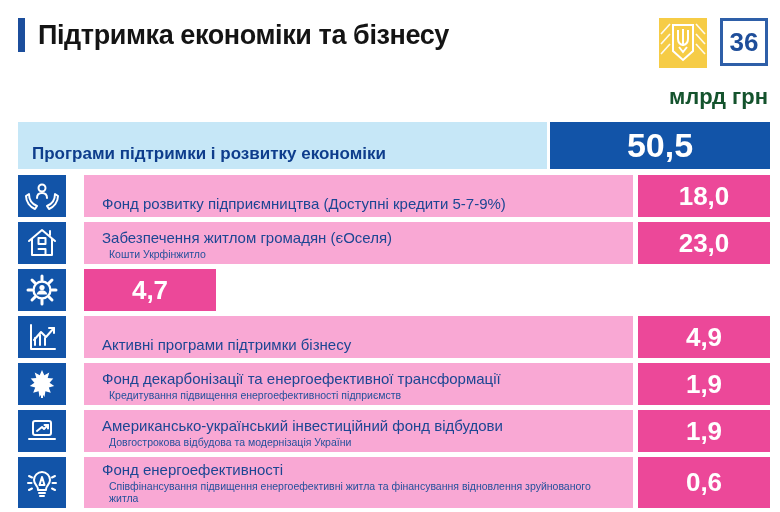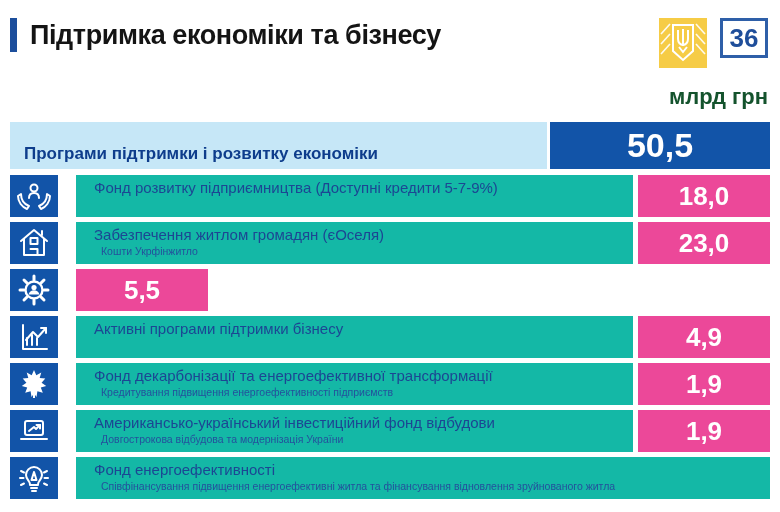--- a/index.html
+++ b/index.html
@@ -1,41 +1,41 @@
 <!DOCTYPE html>
 <html><head>
 <meta charset="utf-8">
 <style>
   * { margin:0; padding:0; box-sizing:border-box; }
   html,body { background:#ffffff; }
   body { font-family:"Liberation Sans","DejaVu Sans",sans-serif; }
-  .page { position:relative; width:780px; height:512px; background:#fff; padding:10px 10px 0 10px; overflow:hidden; }
+  .page { position:relative; width:780px; height:512px; background:#fff; padding:10px 10px 0 18px; overflow:hidden; }
 
   
   .top { position:relative; height:104px; }
   .title-row { display:flex; align-items:center; margin-top:8px; }
   .title-accent { width:7px; height:34px; background:#1C4E9C; margin-right:13px; }
   .page-title { font-size:27px; font-weight:bold; color:#141414; letter-spacing:-0.4px; }
   .emblems { position:absolute; top:0; right:2px; display:flex; gap:13px; align-items:flex-start; }
   .tryzub-badge { width:48px; height:50px; background:#F6CC46; display:flex; align-items:center; justify-content:center; }
-  .num-box { width:48px; height:40px; border:3px solid #2E5FA8; background:#fff; display:flex; align-items:center; justify-content:center; font-size:26px; font-weight:bold; color:#1F4E9A; }
+  .num-box { width:48px; height:48px; border:3px solid #2E5FA8; background:#fff; display:flex; align-items:center; justify-content:center; font-size:26px; font-weight:bold; color:#1F4E9A; }
   .unit-label { position:absolute; right:2px; top:66px; font-size:22px; font-weight:bold; color:#14532d; }
 
   
   .summary { display:flex; gap:3px; height:47px; margin-bottom:6px; }
   .summary-bar { flex:1; background:#C6E7F7; display:flex; align-items:center; padding-left:14px; }
   .summary-label { font-size:17px; font-weight:bold; color:#0E3D8C;margin-top:16px; }
   .summary-value { width:220px; background:#1254A8; color:#fff; font-size:34px; font-weight:bold; display:flex; align-items:center; justify-content:center; }
 
   
   .rows { display:flex; flex-direction:column; gap:5px; }
   .row { display:flex; gap:5px; min-height:42px; }
   .icon-box { width:48px; background:#1254A8; margin-right:13px; display:flex; align-items:center; justify-content:center; flex:none; }
   .icon-box svg { display:block; }
-  .row-bar { flex:1; background:#14b8a6; padding:4px 10px 4px 18px; display:flex; flex-direction:column; justify-content:flex-start; }
+  .row-bar { flex:1; background:#f9a8d4; padding:4px 10px 4px 18px; display:flex; flex-direction:column; justify-content:flex-end; }
   .row-title { font-size:15px; color:#1C4693; line-height:18px; }
   .row-subtitle { font-size:10.5px; color:#24519C; line-height:12px; margin-top:1px; max-width:530px;margin-left:7px; }
   .row-subtitle:empty { display:none; }
   .row-value { width:132px; flex:none; background:#ec4899; color:#fff; font-size:26px; font-weight:bold; display:flex; align-items:center; justify-content:center; }
 </style>
 </head>
 <body>
 
 <div class="page">
 
@@ -118,21 +118,21 @@
               <line x1="27" y1="17" x2="31" y2="17"></line>
               <line x1="7" y1="7" x2="10" y2="10"></line>
               <line x1="24" y1="24" x2="27" y2="27"></line>
               <line x1="7" y1="27" x2="10" y2="24"></line>
               <line x1="24" y1="10" x2="27" y2="7"></line>
             </g>
             <circle cx="17" cy="14.5" r="2.6" fill="#fff" stroke="none"></circle>
             <path d="M11.5 21.5 c1-3 3-4.2 5.5-4.2 s4.5 1.2 5.5 4.2" fill="#fff" stroke="none"></path>
           </svg>
         </div>
-      <div class="row-value">5,5</div>
+      <div class="row-value">4,7</div>
     </div>
 
     <div class="row">
       <div class="icon-box">
           <svg width="34" height="34" viewBox="0 0 34 34" fill="none" stroke="#fff" stroke-width="2" stroke-linecap="round" stroke-linejoin="round">
             <path d="M6 5 v24 h24"></path>
             <path d="M10 25 v-7 M15 25 v-10 M20 25 v-7"></path>
             <path d="M9 20 l7-8 l5 5 l8-9"></path>
             <path d="M24 8 h5 v5"></path>
           </svg>
@@ -186,16 +186,17 @@
               <line x1="30" y1="10" x2="27" y2="11.5"></line>
               <line x1="31" y1="17" x2="27.5" y2="17"></line>
               <line x1="30" y1="24" x2="27" y2="22.5"></line>
             </g>
           </svg>
         </div>
       <div class="row-bar">
         <div class="row-title">Фонд енергоефективності</div>
         <div class="row-subtitle">Співфінансування підвищення енергоефективні житла та фінансування відновлення зруйнованого житла</div>
       </div>
+      <div class="row-value">0,6</div>
     </div>
   </div>
 
 </div>
 
 </body></html>

